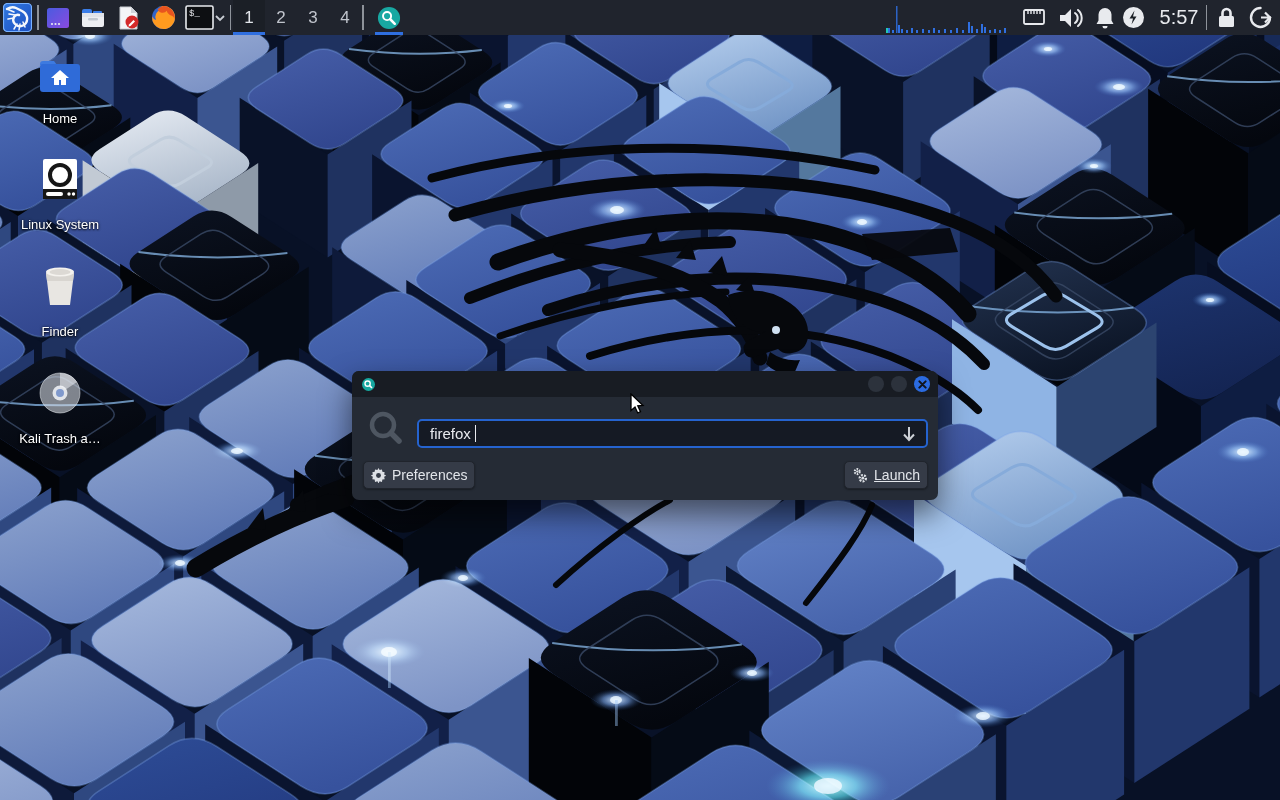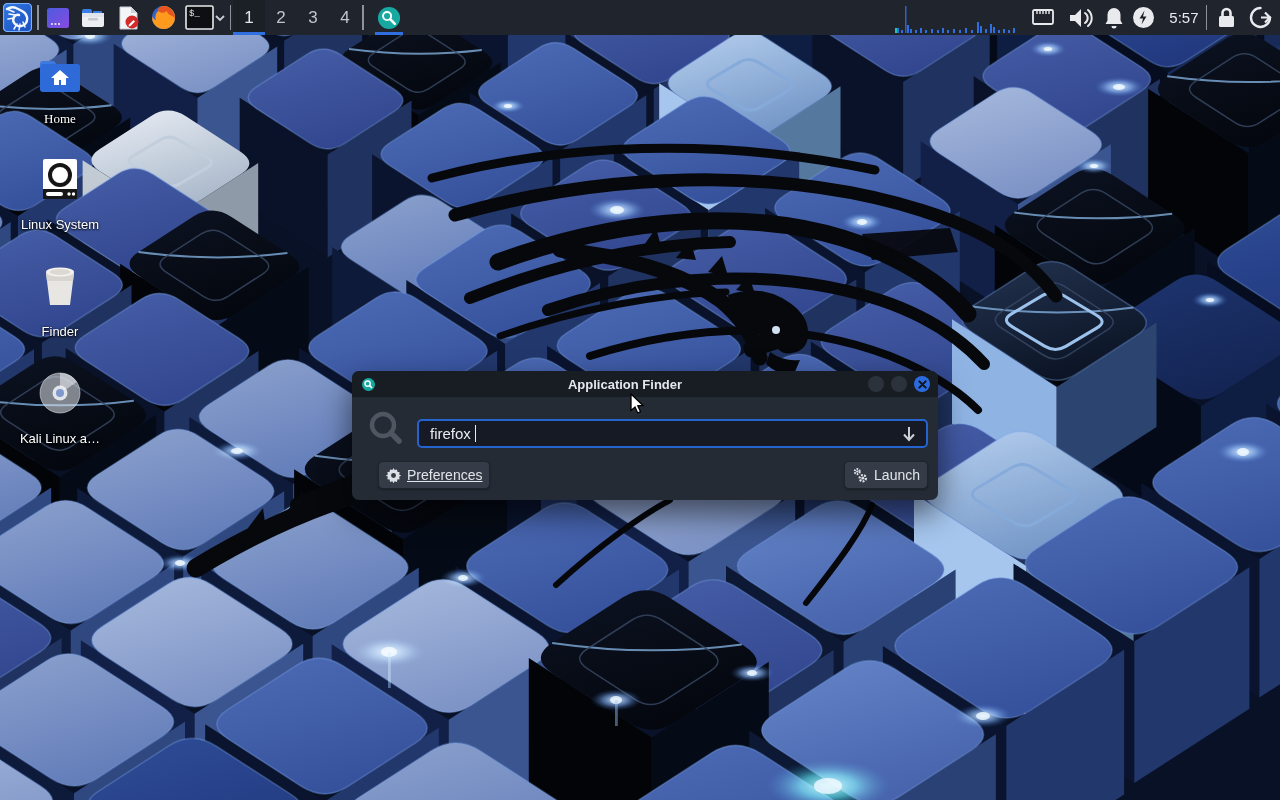--- a/index.html
+++ b/index.html
@@ -11,21 +11,21 @@
     background:#20242d; display:flex; align-items:center; z-index:50; }
   .psep { width:1.5px; height:25px; background:#8e939a; margin:0 2px; }
   .pbtn { height:35px; display:flex; align-items:center; justify-content:center; }
   .ws { width:32px; height:35px; color:#c0c4cc; font-size:17px; display:flex;
     align-items:center; justify-content:center; position:relative; }
   .ws.active { color:#e2e5ea; background:#1b1f26; }
   .ws.active::after { content:""; position:absolute; left:0px; right:0px; bottom:0px;
     height:3px; background:#2f6fe0; }
   .pbtn.active::after { content:""; position:absolute; left:0px; right:0px; bottom:0px;
     height:3px; background:#2f6fe0; }
-  #clock { color:#e8eaee; font-size:15px; margin:0 2px 0 12px; }
+  #clock { color:#e8eaee; font-size:20px; margin:0 2px 0 12px; }
 
   
   .dicon { position:absolute; width:96px; text-align:center; z-index:5; }
   .dicon .ic { height:40px; display:flex; align-items:flex-end; justify-content:center; }
   .dicon .lbl { margin-top:17px; color:#fff; font-size:13px;
     text-shadow:0 1px 2px rgba(0,0,0,0.95), 0 0 3px rgba(0,0,0,0.7); }
 
   
   #dlg { position:absolute; left:352px; top:371px; width:586px; height:129px;
     background:#252b35; border-radius:7px; box-shadow:0 14px 30px rgba(0,0,0,0.55);
@@ -579,21 +579,21 @@
 <g fill="#06080c">
  <path d="M642,248 l14,-20 6,22 z M676,258 l14,-18 6,20 z M708,272 l14,-16 6,20 z M736,290 l13,-14 6,18 z"></path>
  <path d="M728,295 q34,-12 62,8 q20,14 18,34 q-2,14 -16,16 q-8,2 -14,-4 l-24,8 q-8,2 -10,-6 q-2,-6 4,-10 l18,-10 q-12,2 -20,-4 q-16,-10 -18,-32 z"></path>
  <path d="M770,352 q14,10 30,8 l-6,14 q-16,2 -28,-10 z"></path>
  <path d="M248,528 l15,-20 3,22 z M288,510 l15,-20 3,22 z M328,494 l15,-18 3,20 z M380,470 l13,-16 3,18 z"></path>
  <path d="M862,234 L950,228 L958,252 L872,260 z" opacity="0.92"></path>
 </g>
 <circle cx="776" cy="330" r="4" fill="#cfe0f2"></circle>
 </svg>
 
-  <div class="dicon" style="left:12px; top:54px;font-family:Liberation Serif, serif;">
+  <div class="dicon" style="left:12px; top:54px;">
     <div class="ic">
         <svg width="44" height="36" viewBox="0 0 44 36">
       <path d="M2,6 a3,3 0 0 1 3,-3 h11 l3,4 h-17 z" fill="#3d7ae0"></path>
       <rect x="2" y="6" width="40" height="28" rx="3" fill="#2f6bd8"></rect>
       <path d="M22,12 l9,8 h-3 v7 h-5 v-5 h-2 v5 h-5 v-7 h-3 z" fill="#fff"></path>
     </svg>
       </div>
     <div class="lbl">Home</div>
   </div>
   <div class="dicon" style="left:12px; top:160px;">
@@ -623,58 +623,57 @@
   <div class="dicon" style="left:12px; top:374px;">
     <div class="ic">
         <svg width="42" height="42" viewBox="0 0 42 42">
       <circle cx="21" cy="21" r="20" fill="#e2e7ee" opacity="0.55"></circle>
       <circle cx="21" cy="21" r="20" fill="none" stroke="#eef2f6" stroke-width="1" opacity="0.5"></circle>
       <circle cx="21" cy="21" r="7.5" fill="#f2f5f9" opacity="0.85"></circle>
       <circle cx="21" cy="21" r="4" fill="#8099cc"></circle>
       <path d="M21,1 a20,20 0 0 1 17,9 l-12,8 a6,6 0 0 0 -5,-3 z" fill="#f6f8fb" opacity="0.5"></path>
     </svg>
       </div>
-    <div class="lbl">Kali Linux a…</div>
+    <div class="lbl">Kali Trash a…</div>
   </div>
 
   <div id="dlg">
     <div class="tbar">
       <svg width="13" height="13" viewBox="0 0 13 13" style="margin-left:10px">
         <circle cx="6.5" cy="6.5" r="6.5" fill="#16a8a0"></circle>
         <circle cx="5.6" cy="5.6" r="2.6" fill="none" stroke="#fff" stroke-width="1.4"></circle>
         <line x1="7.6" y1="7.6" x2="10" y2="10" stroke="#fff" stroke-width="1.6"></line>
       </svg>
-      <div class="title">Application Finder</div>
       <div class="wbtn" style="right:54px"></div>
       <div class="wbtn" style="right:31px"></div>
       <div class="wbtn" style="right:8px; background:#2b6be0; display:flex;
         align-items:center; justify-content:center;">
         <svg width="9" height="9" viewBox="0 0 10 10">
           <path d="M1.5,1.5 L8.5,8.5 M8.5,1.5 L1.5,8.5" stroke="#10141c" stroke-width="2.2" stroke-linecap="round"></path>
         </svg>
       </div>
     </div>
     <div class="body">
       <svg width="40" height="40" viewBox="0 0 40 40" style="position:absolute;left:14px;top:12px">
         <circle cx="17" cy="16" r="11" fill="none" stroke="#4e5661" stroke-width="4.5"></circle>
         <line x1="25" y1="24" x2="33" y2="32" stroke="#4e5661" stroke-width="5.5" stroke-linecap="round"></line>
       </svg>
       <div id="srch">firefox<span class="cursor"></span>
         <svg class="drop2" width="16" height="18" viewBox="0 0 16 18" style="position:absolute;right:9px;top:4px">
           <path d="M8,2 V14 M3,9.5 L8,15 L13,9.5" stroke="#ccd0d6" stroke-width="2" fill="none"></path>
         </svg>
       </div>
-      <div class="btn" style="left:26px; top:64px;text-decoration:underline;">
+      <div class="btn" style="left:11px; top:64px;">
         <svg width="15" height="15" viewBox="0 0 16 16" style="margin-right:6px">
           <path fill="#dde0e5" d="M8,0 l1.2,2.2 2.5-.6 .4,2.5 2.5,.4 -.6,2.5 2.2,1.2 -2.2,1.2 .6,2.5 -2.5,.4 -.4,2.5 -2.5,-.6 -1.2,2.2 -1.2,-2.2 -2.5,.6 -.4,-2.5 -2.5,-.4 .6,-2.5 -2.2,-1.2 2.2,-1.2 -.6,-2.5 2.5,-.4 .4,-2.5 2.5,.6 z"></path>
           <circle cx="8" cy="8" r="2.6" fill="#353b47"></circle>
         </svg>
         Preferences
       </div>
-      <div class="btn" style="right:10px; top:64px;">
+      <div class="btn" style="right:10px; top:64px;text-decoration:underline;">
         <svg width="17" height="17" viewBox="0 0 17 17" style="margin-right:5px">
           <g fill="none" stroke="#dde0e5">
             <circle cx="5.2" cy="4.6" r="2.5" stroke-width="2.1" stroke-dasharray="1.6 1.1"></circle>
             <circle cx="5.2" cy="4.6" r="1.1" fill="#dde0e5" stroke="none"></circle>
             <circle cx="10.8" cy="11.2" r="3.1" stroke-width="2.3" stroke-dasharray="1.9 1.2"></circle>
             <circle cx="10.8" cy="11.2" r="1.4" fill="#dde0e5" stroke="none"></circle>
           </g>
         </svg>
         Launch
       </div>

